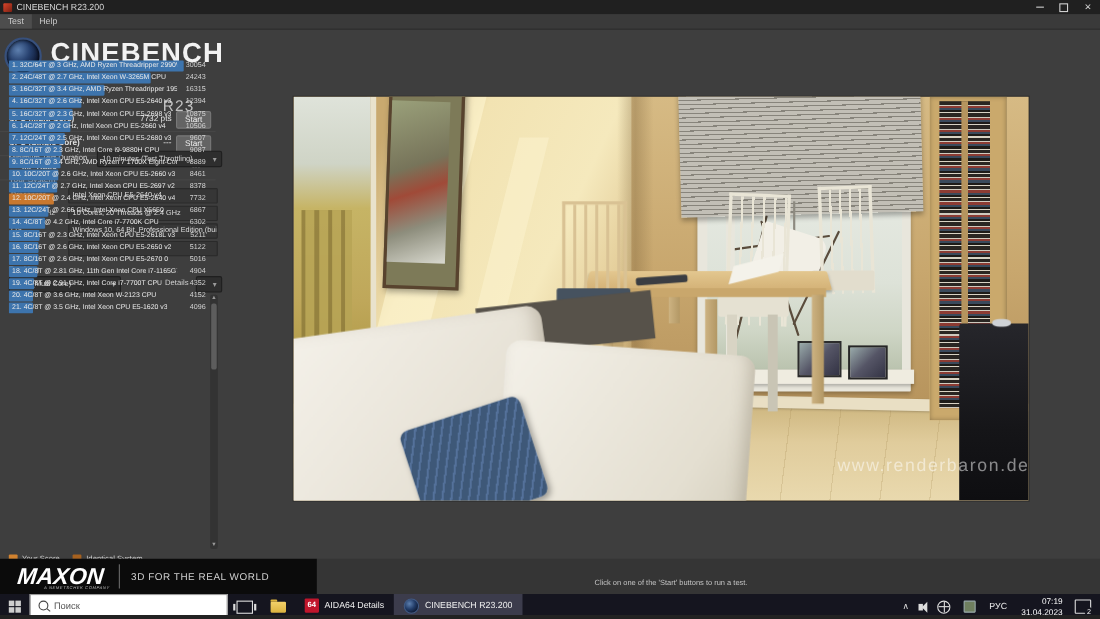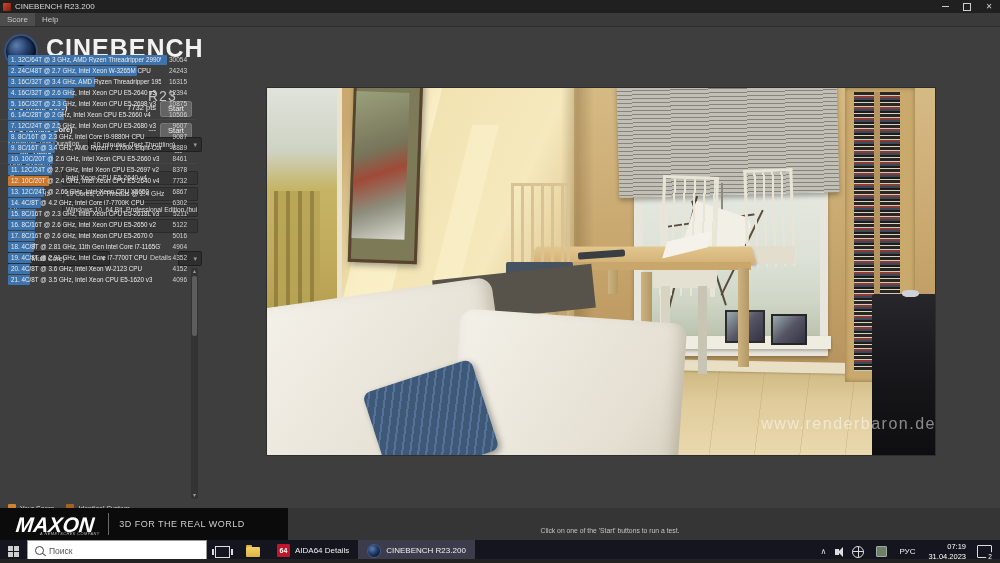--- a/index.html
+++ b/index.html
@@ -221,21 +221,21 @@
       <div class="wbtn">
           <div class="max-glyph"></div>
         </div>
       <div class="wbtn">
           <span>✕</span>
         </div>
     </div>
   </div>
 
   <div class="menubar">
-    <span class="menu-item first">Score</span>
+    <span class="menu-item first">Test</span>
     <span class="menu-item">Help</span>
   </div>
 
   <div class="panel">
     <div class="logo-row">
       <div class="cb-sphere"></div>
       <span class="cb-title">CINEBENCH</span>
     </div>
     <span class="cb-ver">R23</span>
 

